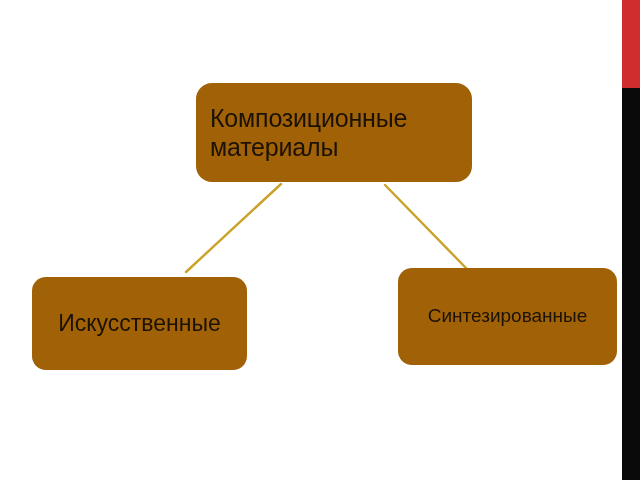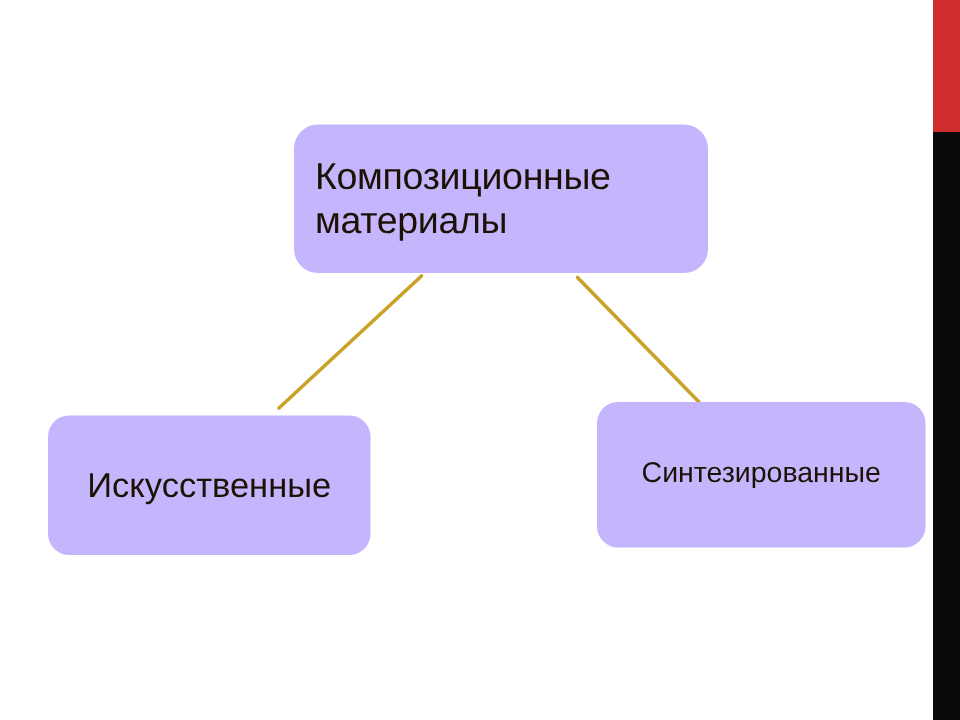--- a/index.html
+++ b/index.html
@@ -47,21 +47,21 @@
     left: 0;
     top: 0;
     width: 640px;
     height: 480px;
     pointer-events: none;
   }
 
   
   .node {
     position: absolute;
-    background: #c4b5fd;
+    background: #a16207;
     border-radius: 14px;
     box-sizing: border-box;
     display: flex;
     align-items: center;
     color: #1b1205;
     line-height: 1.16;
   }
 
   .node-text {
     display: block;

